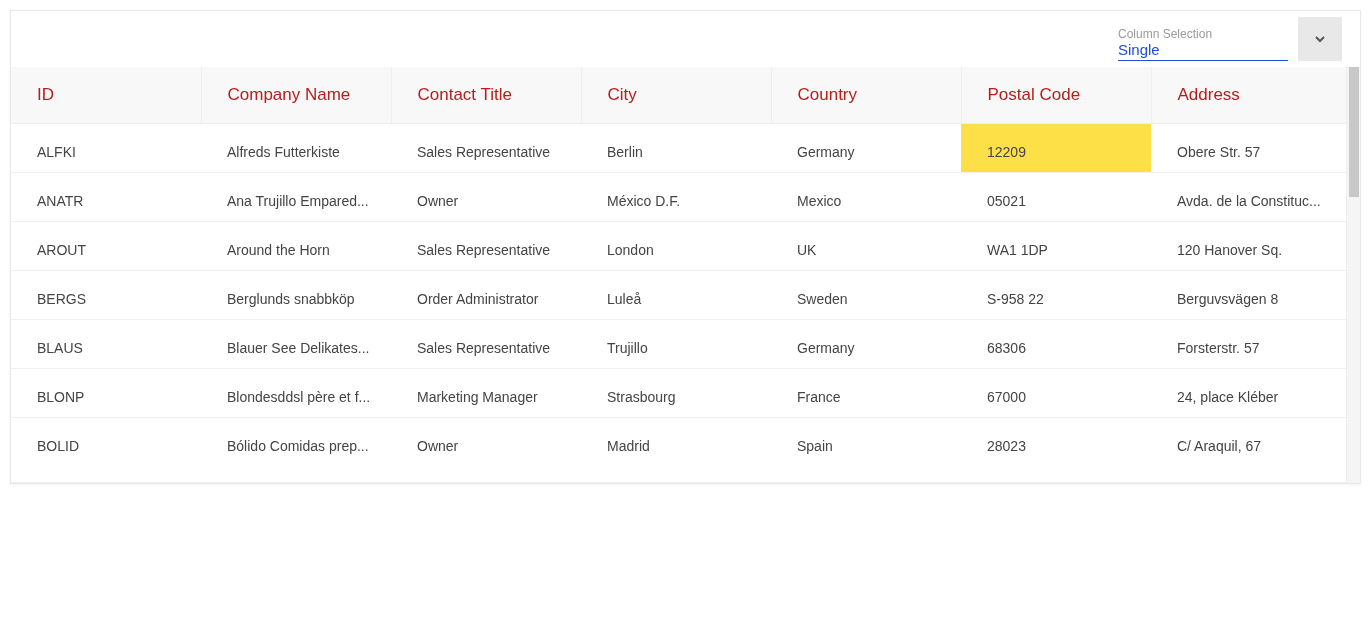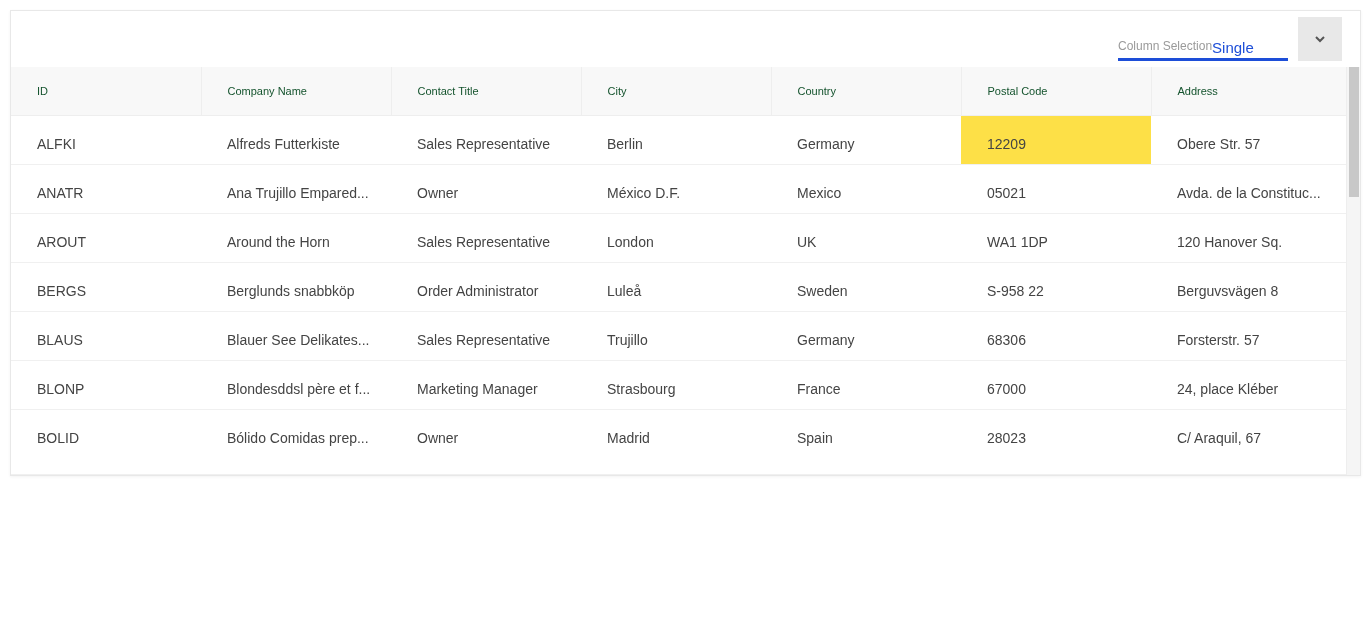--- a/index.html
+++ b/index.html
@@ -18,23 +18,23 @@
   }
   .toolbar {
     display: flex;
     justify-content: flex-end;
     align-items: flex-end;
     padding: 6px 18px 6px 6px;
     gap: 10px;
   }
   .select-wrap {
     display: flex;
-    flex-direction: row;
+    flex-direction: column;
     width: 170px;
-    border-bottom: 3px solid #1d4ed8;
+    border-bottom: 1px solid #1d4ed8;
     padding-bottom: 2px;
   }
   .select-label {
     font-size: 12px;
     color: #9a9a9a;
     margin-bottom: 0px;
   }
   .select-value {
     font-size: 15px;
     color: #1d4ed8;
@@ -67,22 +67,22 @@
     width: 100%;
     border-collapse: collapse;
     table-layout: fixed;
   }
   thead {
     background: #f8f8f8;
   }
   th {
     text-align: left;
     font-weight: 400;
-    color: #14532d;
-    font-size: 11px;
+    color: #b91c1c;
+    font-size: 17px;
     padding: 18px 12px 18px 26px;
     border-bottom: 1px solid #eee;
     border-right: 1px solid #eee;
     white-space: nowrap;
     overflow: hidden;
     text-overflow: ellipsis;
   }
   th:last-child { border-right: none; }
   td {
     padding: 20px 12px 12px 26px;

